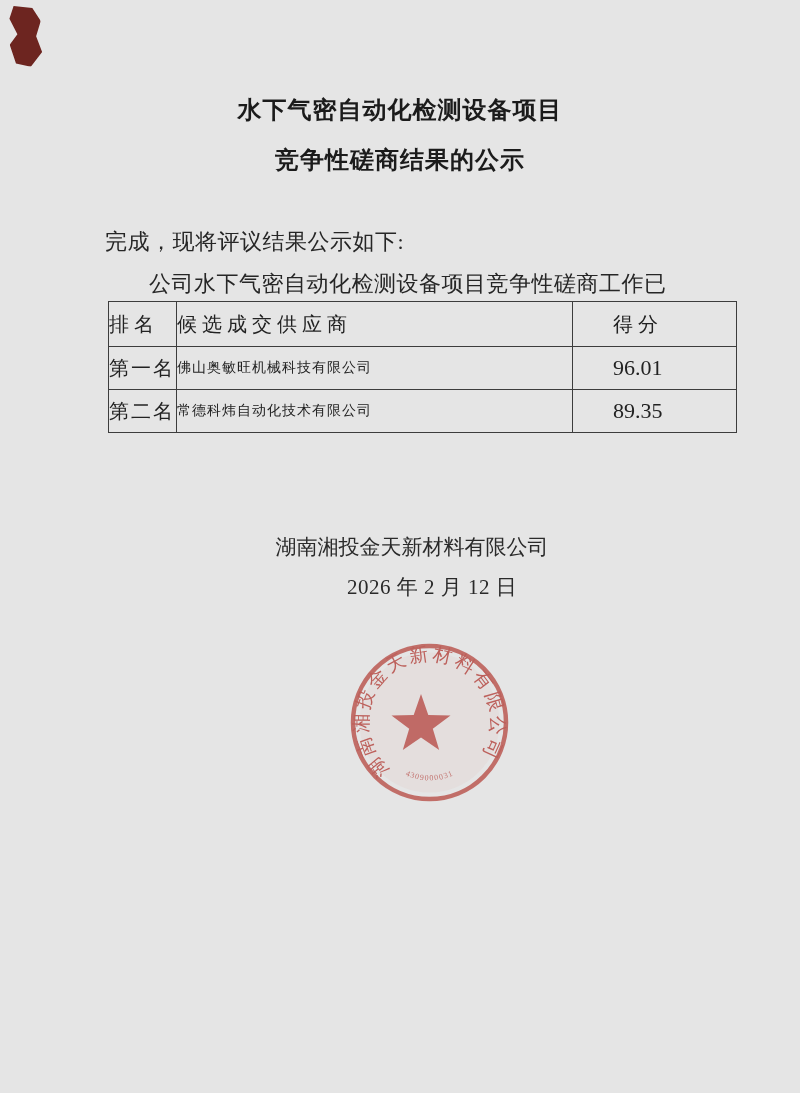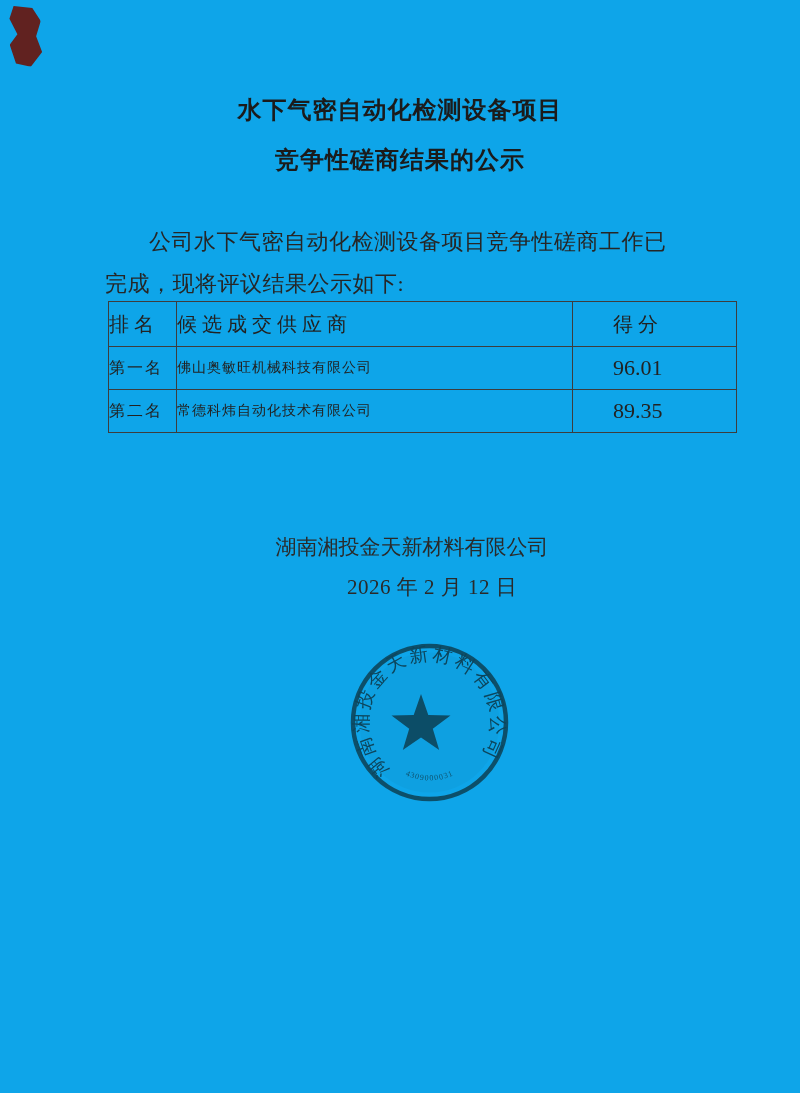--- a/index.html
+++ b/index.html
@@ -1,19 +1,19 @@
 <!DOCTYPE html>
 <html><head>
 <meta charset="utf-8">
 <style>
   html,body{margin:0;padding:0;background:#ffffff;}
   .page{
     position:relative;
     width:800px;height:1093px;
-    background:#0ea5e9;
+    background:#e5e5e5;
     overflow:hidden;
     font-family:"Liberation Serif", serif;
     color:#262626;
   }
   .corner-mark{
     position:absolute;left:9px;top:5px;width:33px;height:62px;
     background:#671b16;opacity:.95;
     transform:rotate(-5deg);
     clip-path:polygon(22% 0,78% 6%,100% 28%,82% 52%,96% 78%,58% 100%,14% 93%,0 62%,26% 46%,6% 20%);
     filter:blur(.4px);
@@ -29,21 +29,21 @@
   .indent{padding-left:44px;}
   .results-table{
     width:585px;margin-left:3px;margin-top:-4px;
     border-collapse:collapse;table-layout:fixed;color:#222;
   }
   .results-table td{
     border:1px solid #3d3d3d;text-align:left;vertical-align:middle;
     height:42px;padding:0;
   }
   .results-table tr.hdr td{height:44px;font-size:20px;letter-spacing:5px;}
-  td.col-rank{width:67px;font-size:16px;letter-spacing:2px;}
+  td.col-rank{width:67px;font-size:20px;letter-spacing:2px;}
   td.col-supplier{width:395px;font-size:14px;letter-spacing:1px;}
   td.col-score{width:123px;font-size:22px;letter-spacing:0;padding-left:40px;}
   .notice{margin-top:46px;font-size:22px;line-height:40px;letter-spacing:.5px;}
   .signature{margin-top:94px;text-align:center;font-size:21px;line-height:40px;color:#2a2a2a;}
   .sig-company{transform:translateX(12px);}
   .sig-date{transform:translateX(32px);letter-spacing:.5px;text-align:center;}
   .seal{
     position:absolute;left:348px;top:641px;width:163px;height:163px;
     opacity:.82;mix-blend-mode:multiply;
   }
@@ -57,22 +57,22 @@
   <div class="corner-mark"></div>
 
   <div class="content">
 
     <div class="title">
       <div class="line">水下气密自动化检测设备项目</div>
       <div class="line">竞争性磋商结果的公示</div>
     </div>
 
     <div class="intro">
+      <div class="line">完成，现将评议结果公示如下:</div>
       <div class="line indent">公司水下气密自动化检测设备项目竞争性磋商工作已</div>
-      <div class="line">完成，现将评议结果公示如下:</div>
     </div>
 
     <table class="results-table">
       <tbody>
         <tr class="hdr">
           <td class="col-rank">排名</td>
           <td class="col-supplier">候选成交供应商</td>
           <td class="col-score">得分</td>
         </tr>
         <tr>

